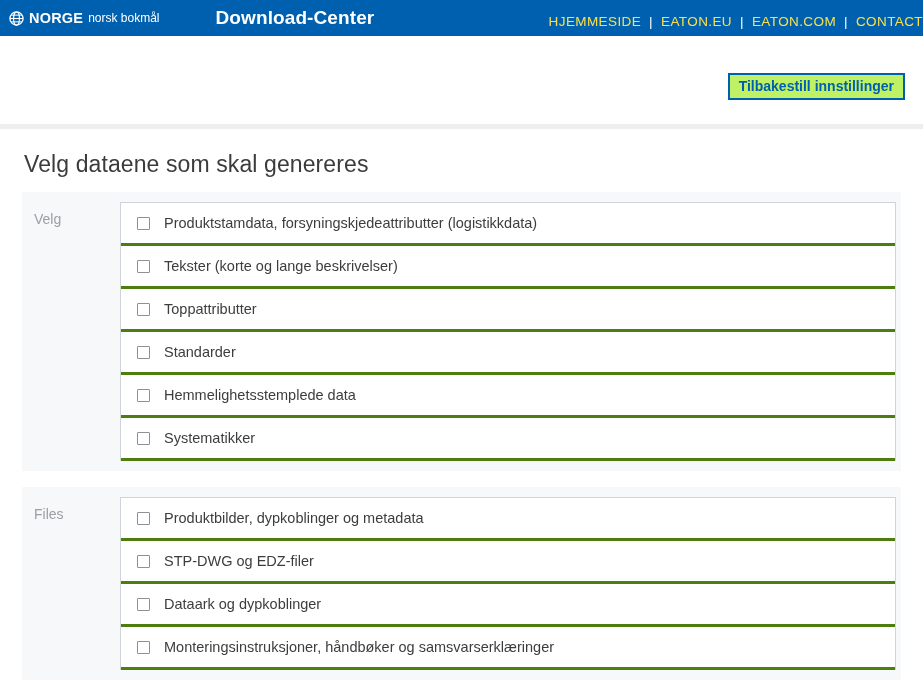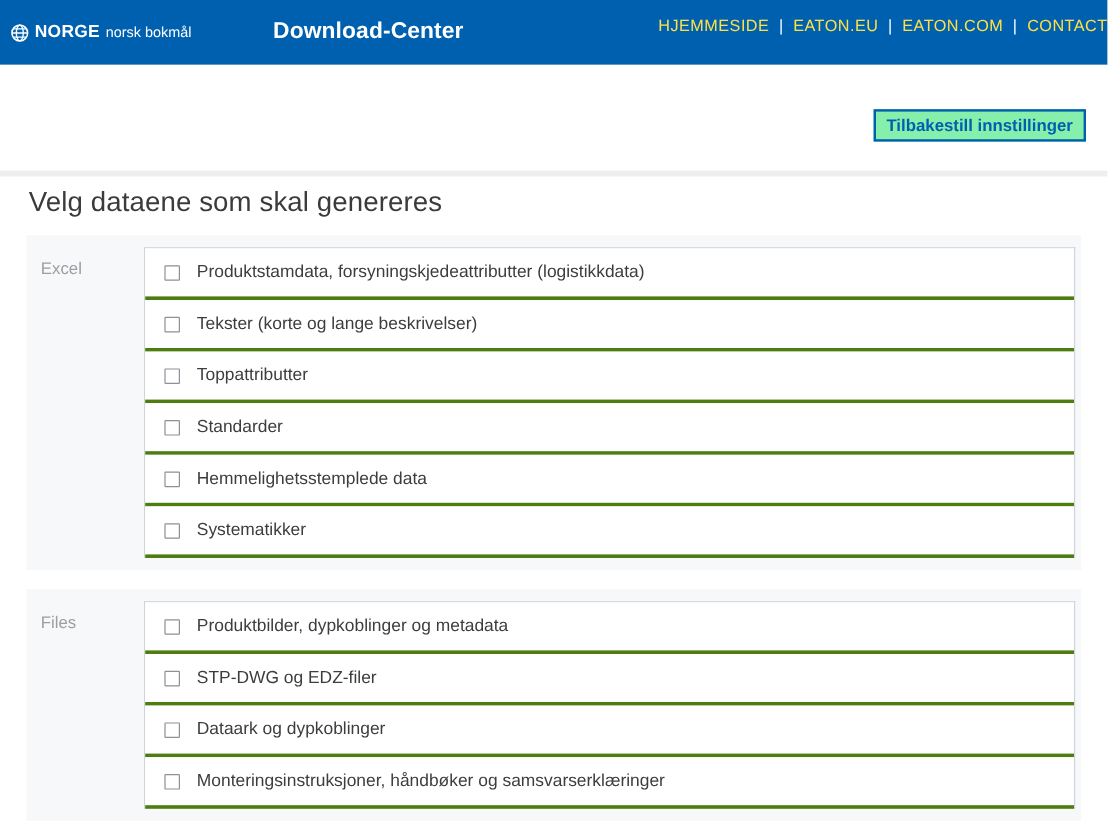--- a/index.html
+++ b/index.html
@@ -11,27 +11,26 @@
     width: 923px;
     height: 690px;
     overflow: hidden;
     font-family: "Liberation Sans", sans-serif;
     color: #333333;
     -webkit-font-smoothing: antialiased;
   }
 
   
   .topbar {
-    height: 54px;
+    height: 36px;
     background: #0060B0;
     display: flex;
     align-items: center;
     position: relative;
     color: #ffffff;
-    gap: 12px;
   }
   .topbar-left {
     display: flex;
     align-items: center;
     padding-left: 9px;
     flex: 0 0 auto;
   }
   .globe-icon {
     width: 15px;
     height: 15px;
@@ -102,21 +101,21 @@
     color: #4a4a4a;
     margin-top: 3px;
     margin-left: 27px;
     white-space: nowrap;
   }
   .reset-btn {
     position: absolute;
     right: 18px;
     top: 37px;
     border: 2px solid #0060B0;
-    background: #86efac;
+    background: #bef264;
     color: #0060B0;
     font-family: "Liberation Sans", sans-serif;
     font-size: 14px;
     font-weight: bold;
     padding: 3px 9px 4px 9px;
     line-height: 16px;
     cursor: pointer;
     white-space: nowrap;
   }
   .divider {
@@ -126,21 +125,21 @@
   }
 
   
   .content {
     padding: 0 22px;
   }
   .page-title {
     font-size: 23px;
     font-weight: normal;
     color: #3b3b3b;
-    margin: 8px 0 14px 2px;
+    margin: 22px 0 14px 2px;
     letter-spacing: .1px;
   }
 
   .panel {
     background: #f7f8f9;
     display: flex;
     align-items: flex-start;
     padding: 10px 5px 10px 0;
     margin-bottom: 16px;
     box-sizing: border-box;
@@ -221,21 +220,21 @@
 
   <button class="reset-btn">Tilbakestill innstillinger</button>
 </div>
 
 <div class="divider"></div>
 
 <div class="content">
   <h1 class="page-title">Velg dataene som skal genereres</h1>
 
   <div class="panel">
-    <div class="panel-label">Excel</div>
+    <div class="panel-label">Velg</div>
     <div class="rows">
       <div class="row">
         <span class="cbox"></span>
         <span class="row-label">Produktstamdata, forsyningskjedeattributter (logistikkdata)</span>
       </div>
       <div class="row">
         <span class="cbox"></span>
         <span class="row-label">Tekster (korte og lange beskrivelser)</span>
       </div>
       <div class="row">

